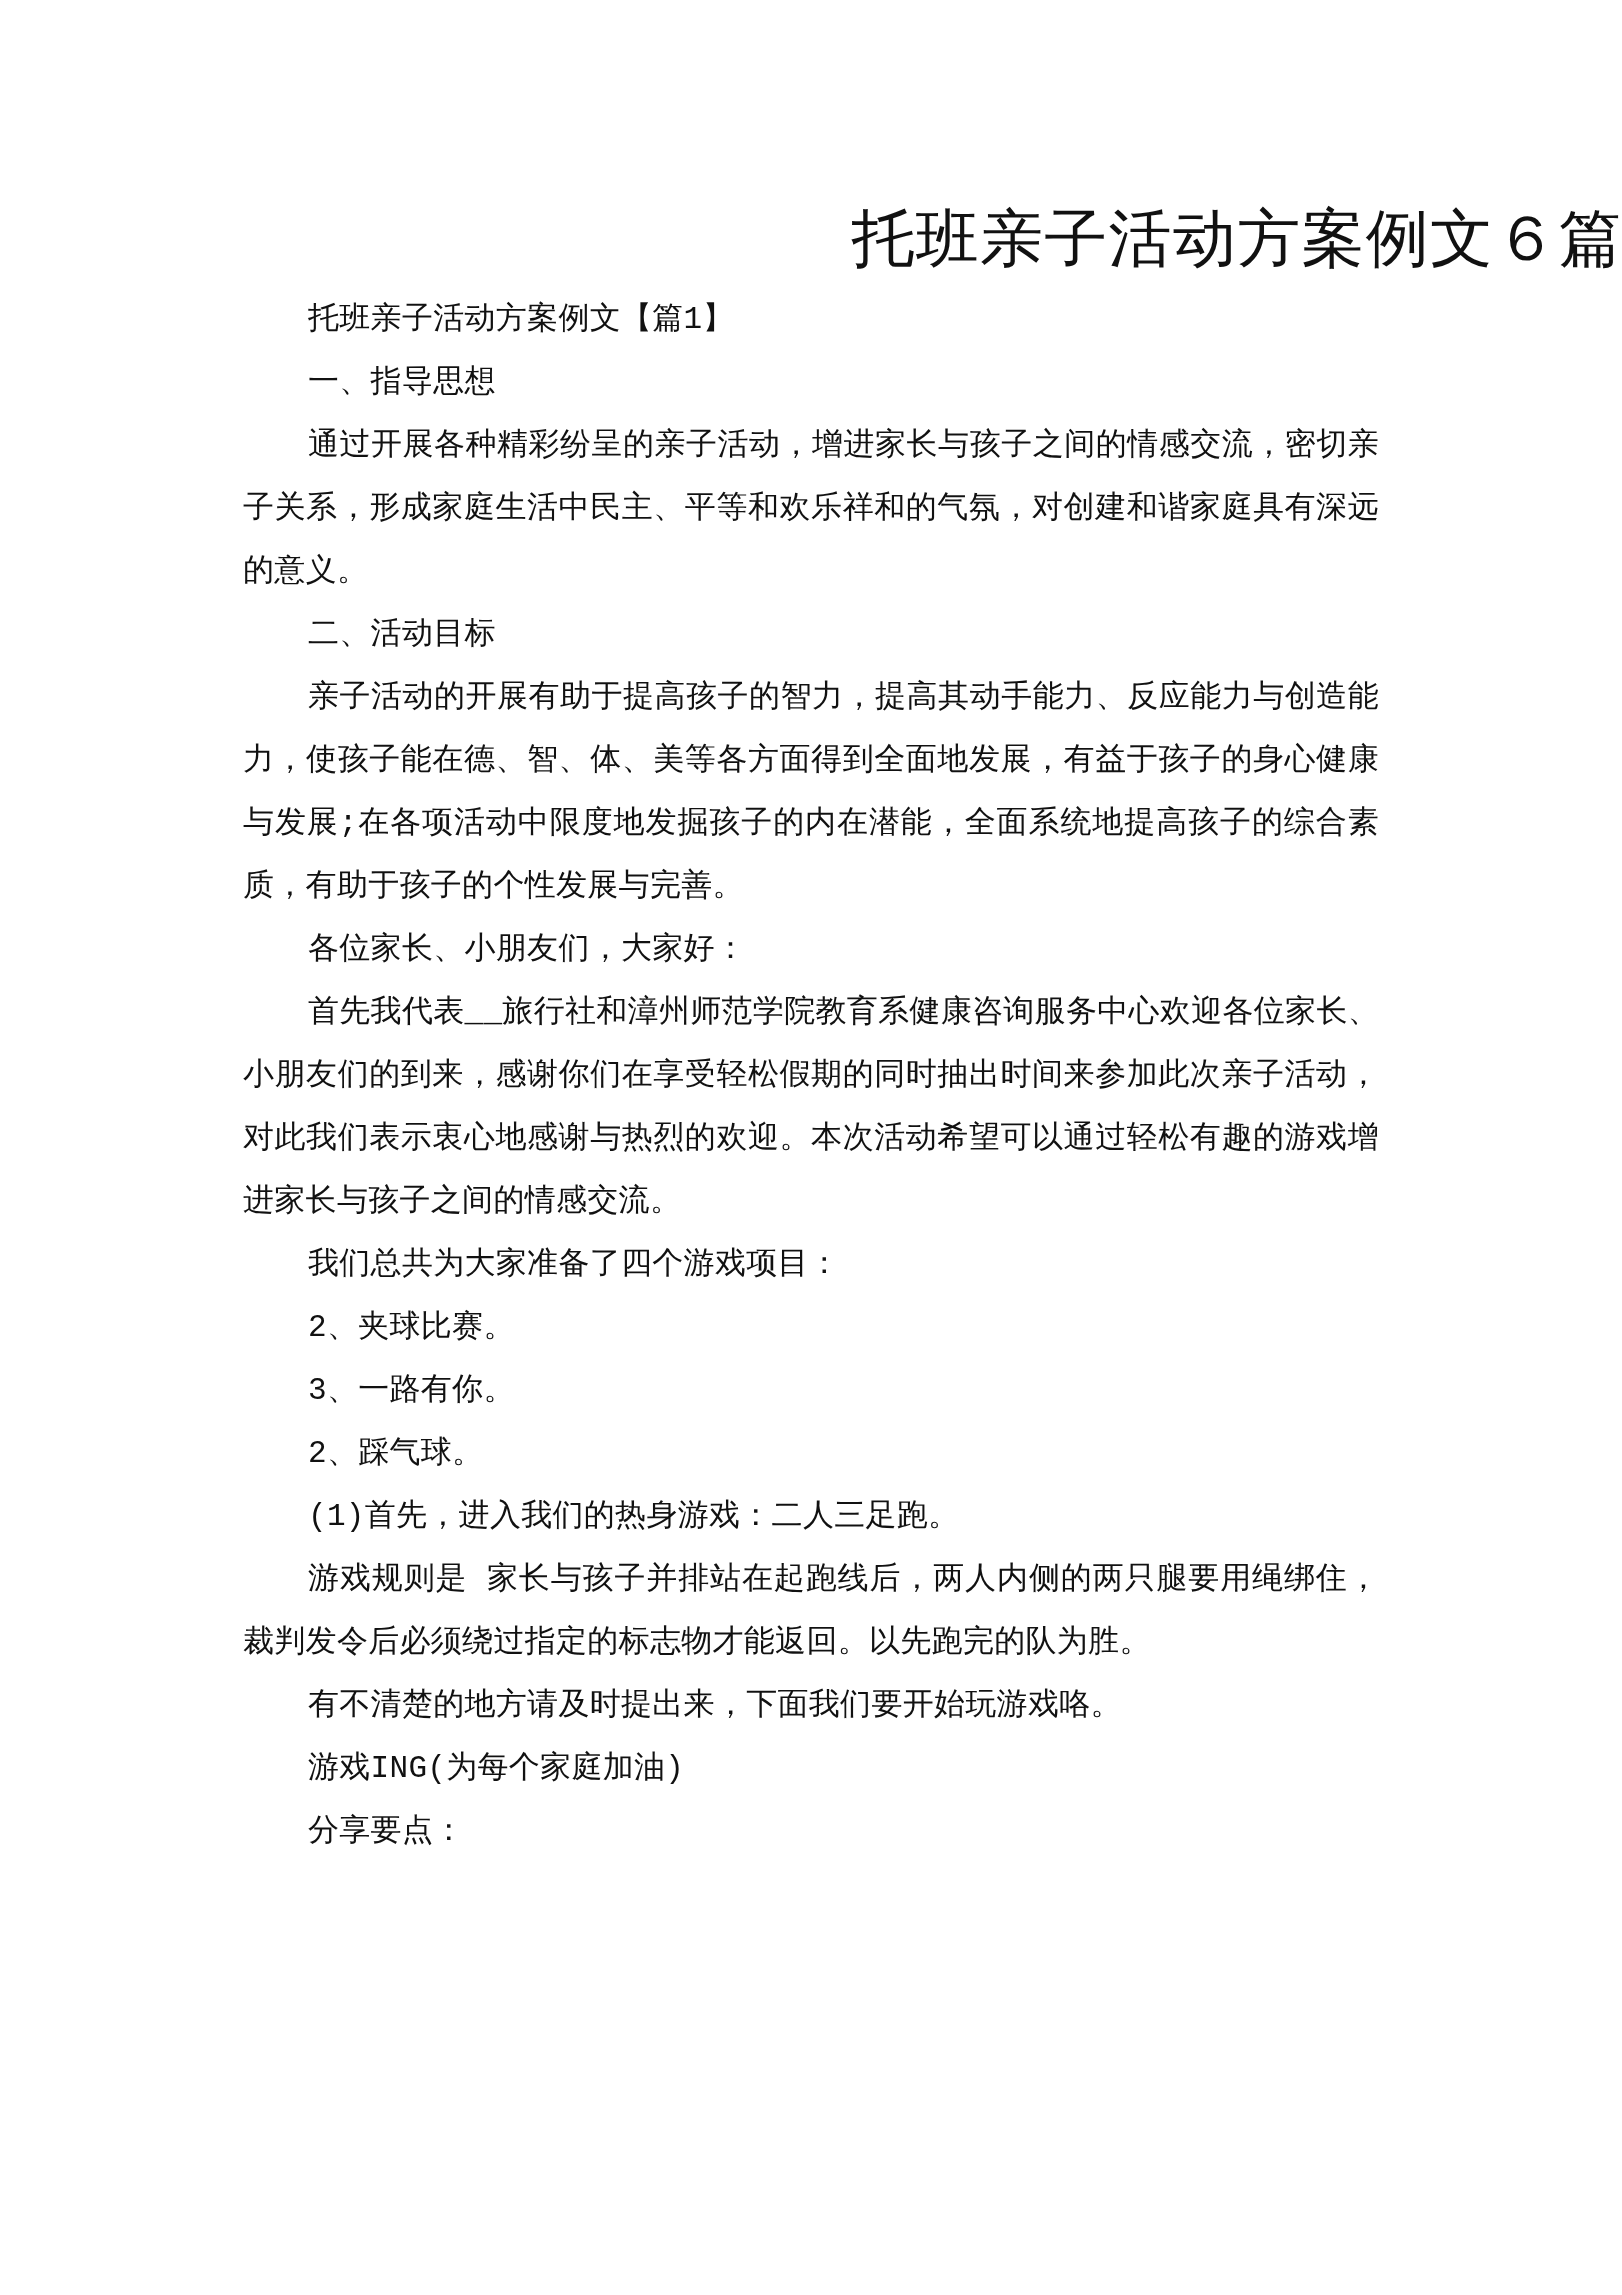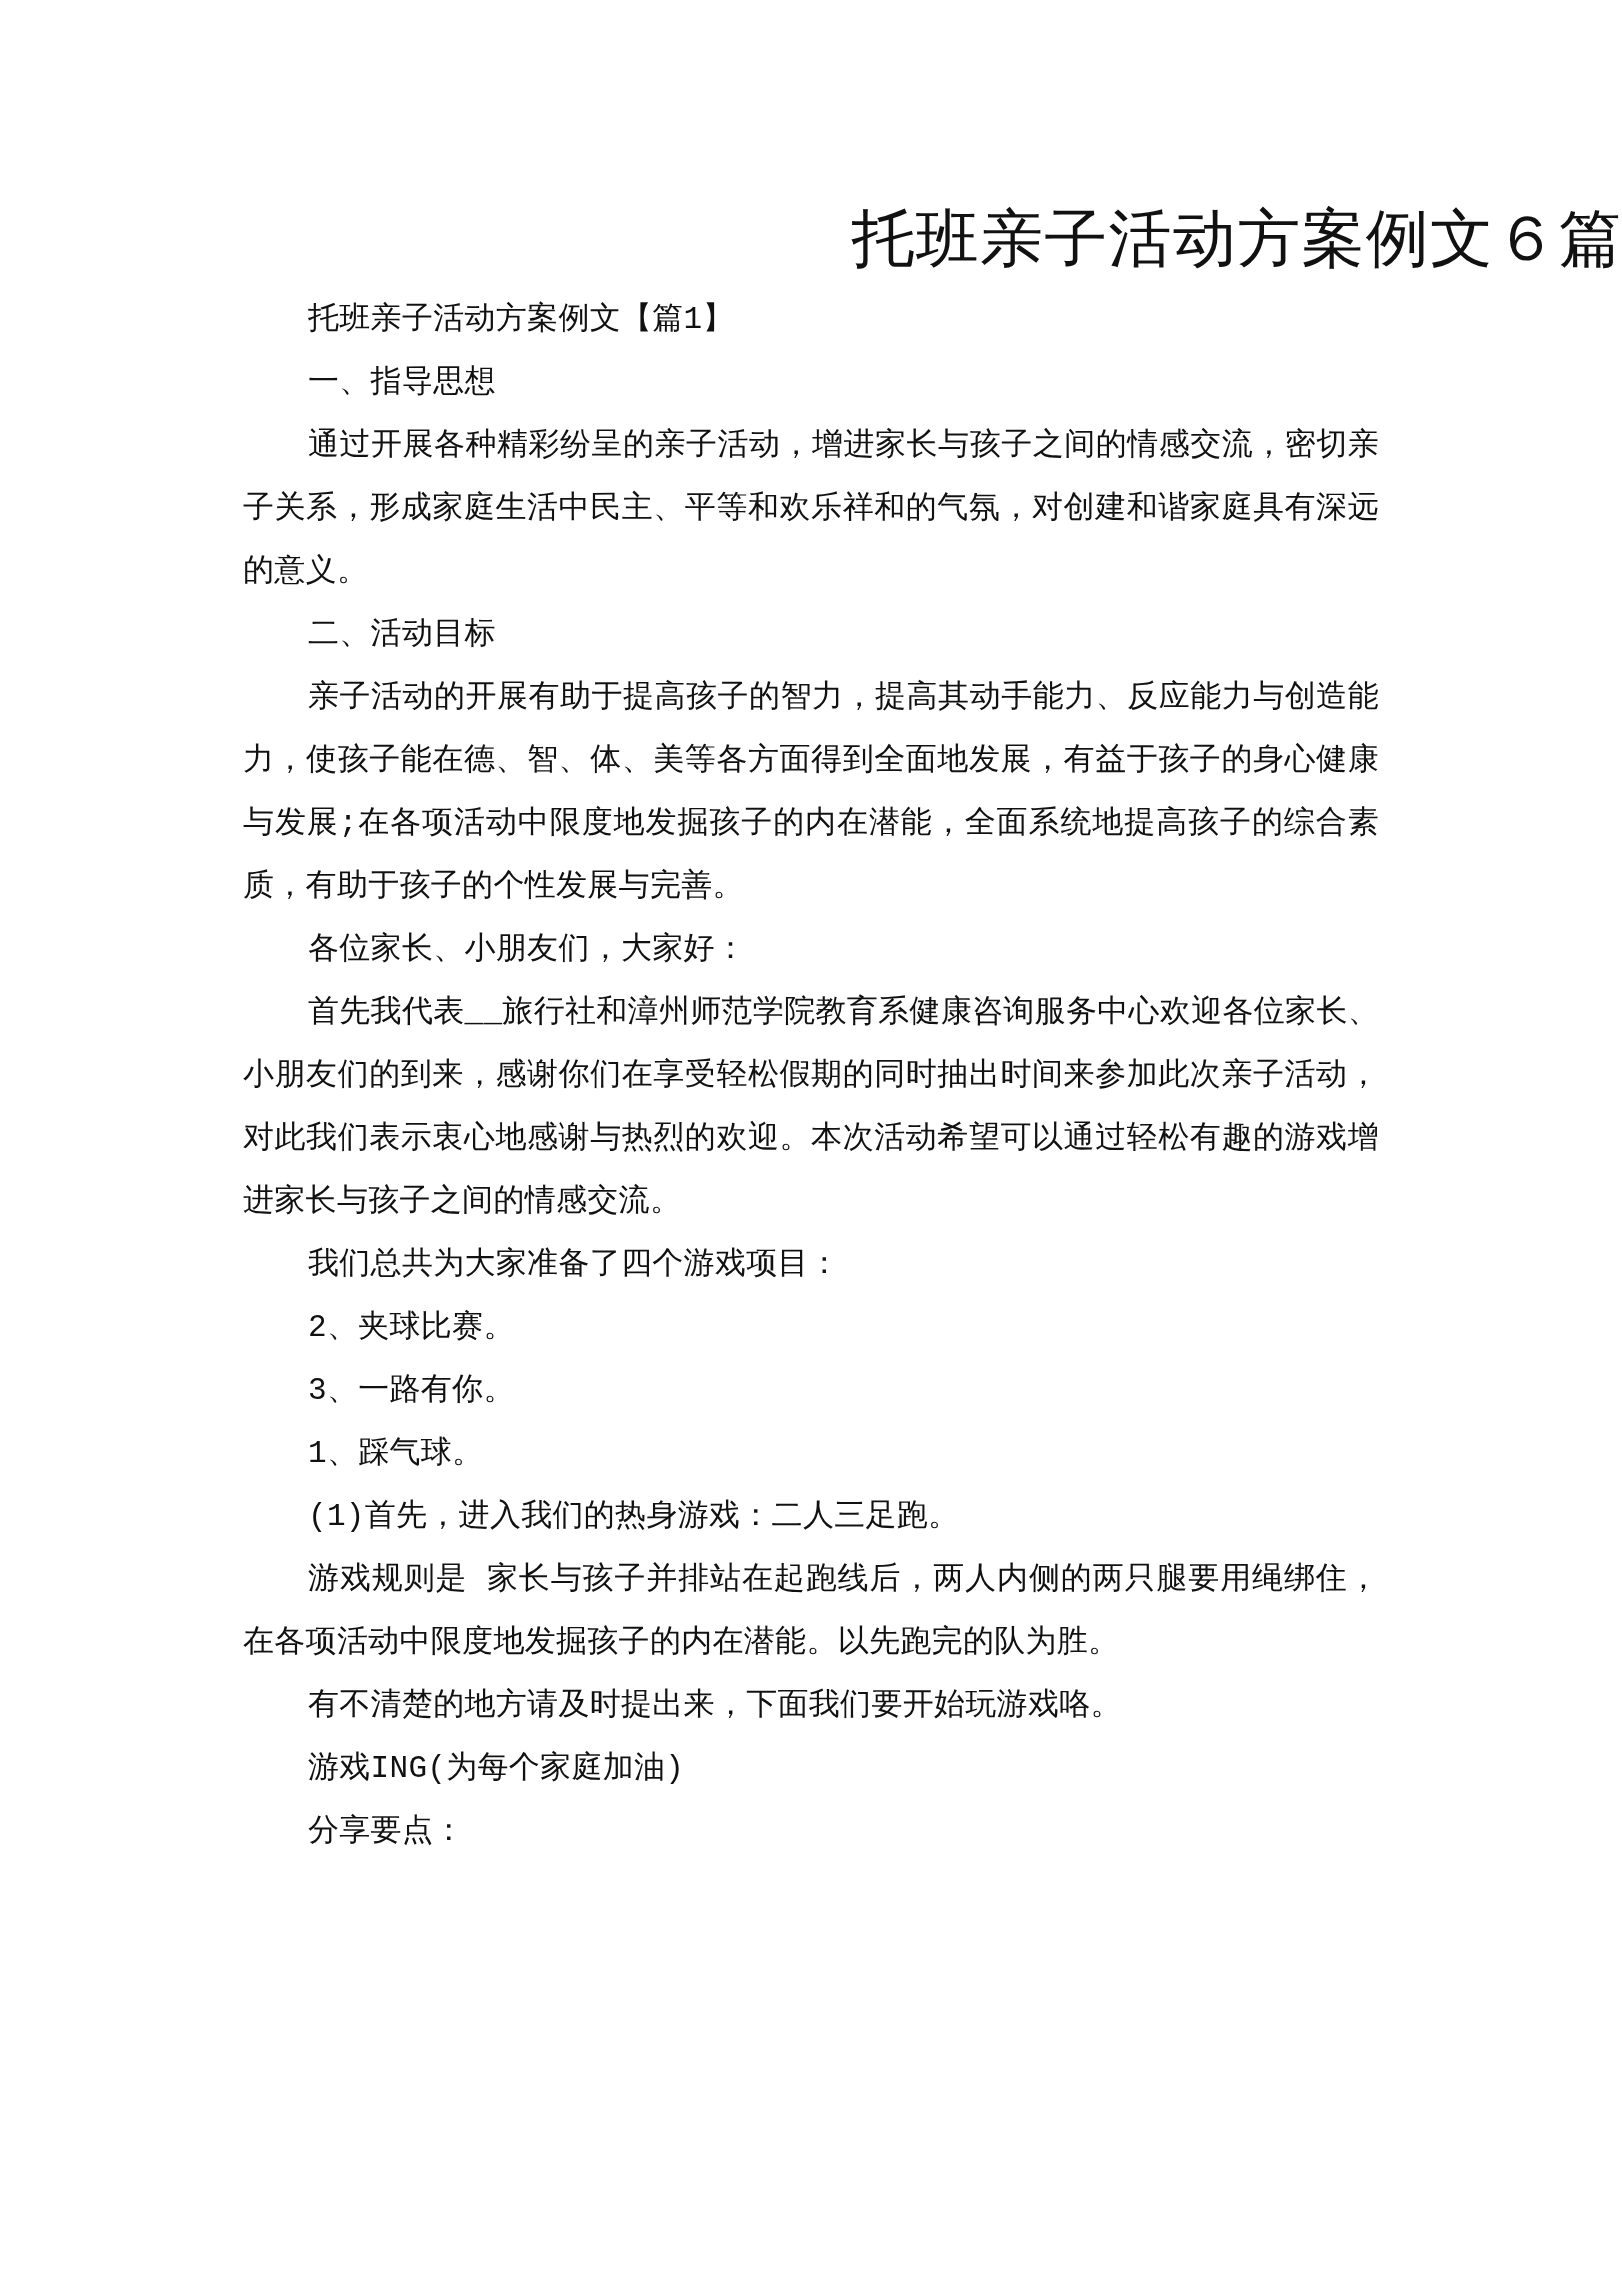--- a/index.html
+++ b/index.html
@@ -65,21 +65,21 @@
     <p class="p indent">托班亲子活动方案例文【篇1】</p>
     <p class="p indent">一、指导思想</p>
     <p class="p indent">通过开展各种精彩纷呈的亲子活动，增进家长与孩子之间的情感交流，密切亲子关系，形成家庭生活中民主、平等和欢乐祥和的气氛，对创建和谐家庭具有深远的意义。</p>
     <p class="p indent">二、活动目标</p>
     <p class="p indent">亲子活动的开展有助于提高孩子的智力，提高其动手能力、反应能力与创造能力，使孩子能在德、智、体、美等各方面得到全面地发展，有益于孩子的身心健康与发展;在各项活动中限度地发掘孩子的内在潜能，全面系统地提高孩子的综合素质，有助于孩子的个性发展与完善。</p>
     <p class="p indent">各位家长、小朋友们，大家好：</p>
     <p class="p indent">首先我代表__旅行社和漳州师范学院教育系健康咨询服务中心欢迎各位家长、小朋友们的到来，感谢你们在享受轻松假期的同时抽出时间来参加此次亲子活动，对此我们表示衷心地感谢与热烈的欢迎。本次活动希望可以通过轻松有趣的游戏增进家长与孩子之间的情感交流。</p>
     <p class="p indent">我们总共为大家准备了四个游戏项目：</p>
     <p class="p indent">2、夹球比赛。</p>
     <p class="p indent">3、一路有你。</p>
-    <p class="p indent">1、踩气球。</p>
+    <p class="p indent">2、踩气球。</p>
     <p class="p indent">(1)首先，进入我们的热身游戏：二人三足跑。</p>
-    <p class="p indent">游戏规则是 家长与孩子并排站在起跑线后，两人内侧的两只腿要用绳绑住，在各项活动中限度地发掘孩子的内在潜能。以先跑完的队为胜。</p>
+    <p class="p indent">游戏规则是 家长与孩子并排站在起跑线后，两人内侧的两只腿要用绳绑住，裁判发令后必须绕过指定的标志物才能返回。以先跑完的队为胜。</p>
     <p class="p indent">有不清楚的地方请及时提出来，下面我们要开始玩游戏咯。</p>
     <p class="p indent">游戏ING(为每个家庭加油)</p>
     <p class="p indent">分享要点：</p>
   </div>
 </div>
 
 
 </body></html>

